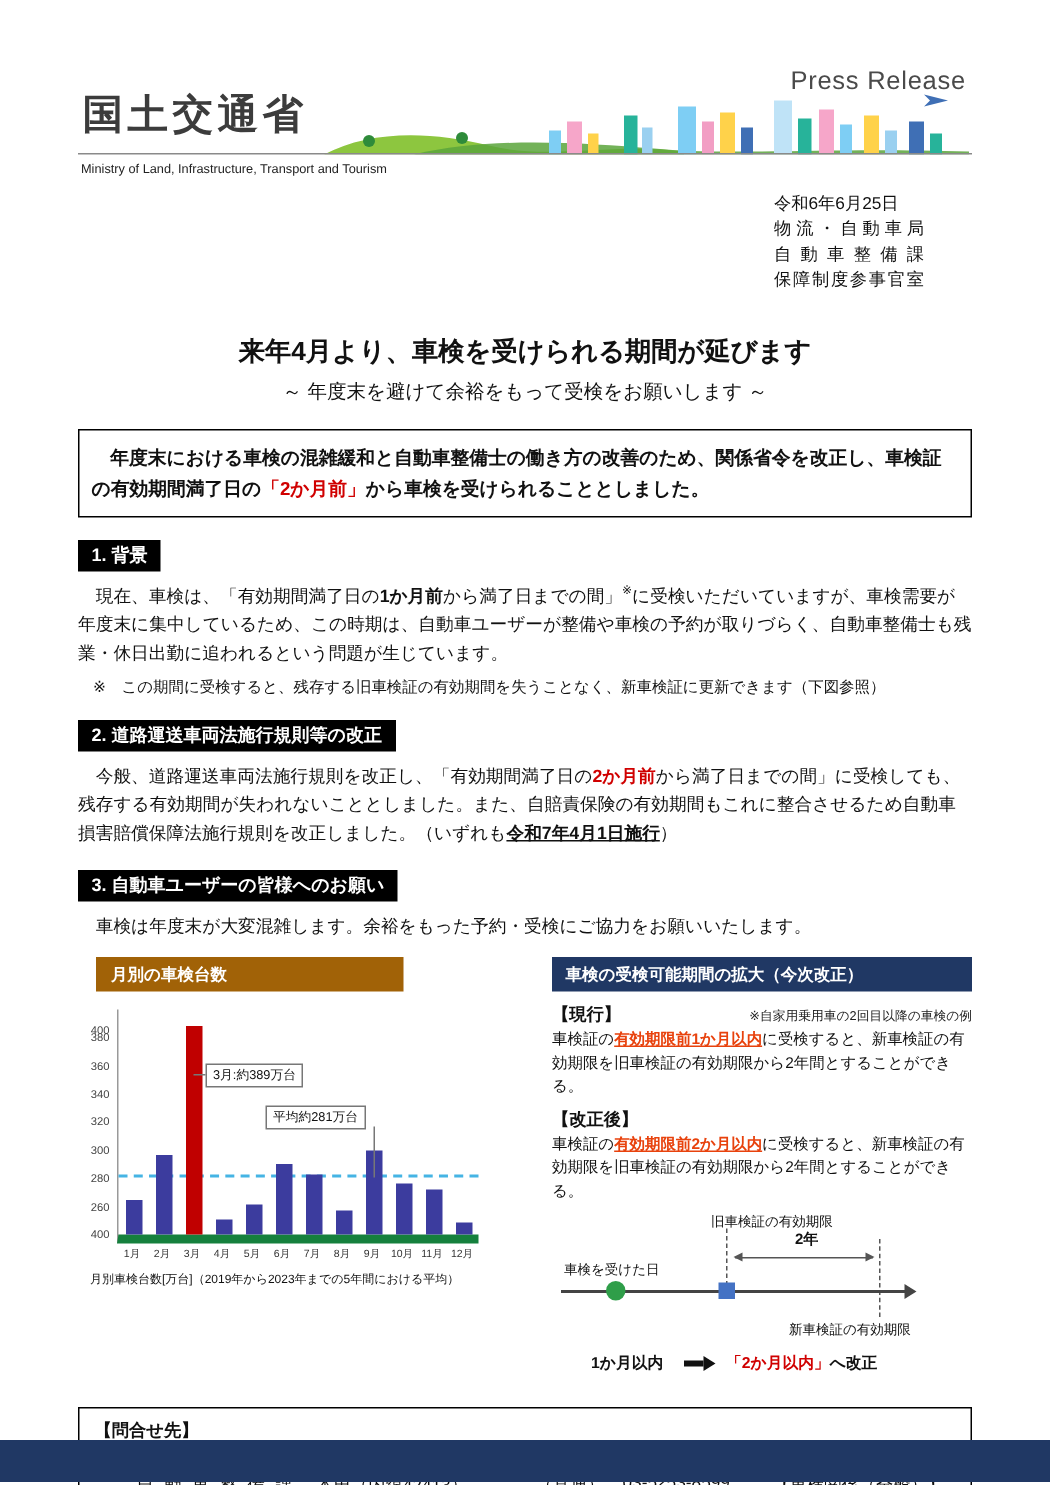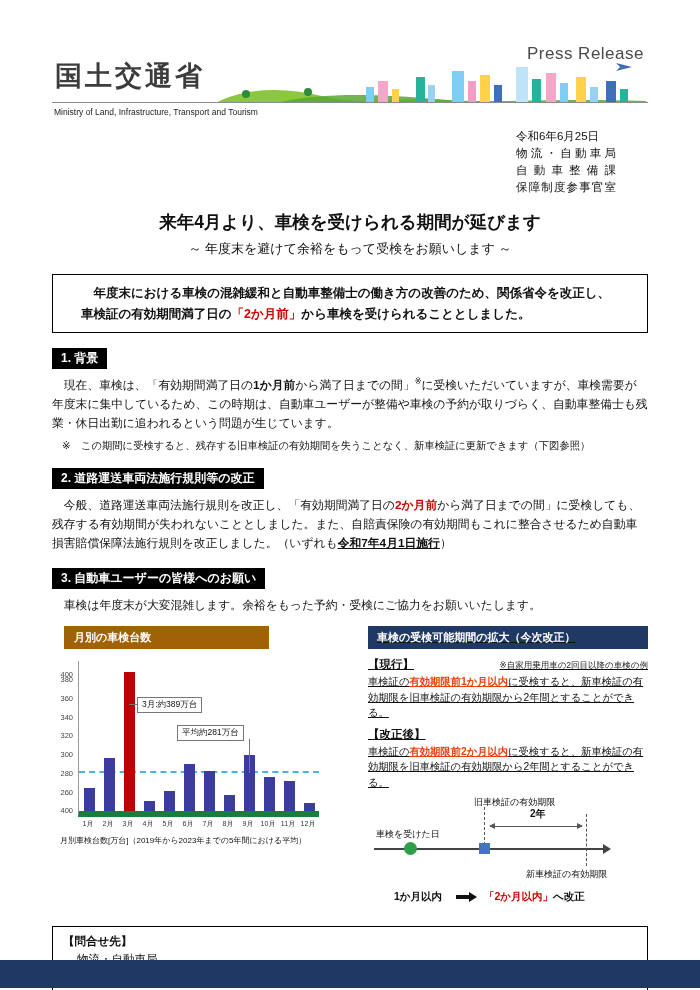--- a/index.html
+++ b/index.html
@@ -13,38 +13,38 @@
   .skyline { position:absolute; right:54px; top:57px; }
   .rule { position:absolute; top:102px; left:52px; right:52px; border-top:1.5px solid #8a8a8a; }
   .ministry-en { position:absolute; top:107px; left:54px; font-size:8.5px; color:#222; }
 
   .content { padding:0 52px; }
 
   
   .meta { margin-left:auto; width:132px; font-size:11.5px; line-height:17px; margin-top:6px; }
   .meta .jst { width:100px; text-align:justify; text-align-last:justify; }
 
-  .doc-title { text-align:center; font-size:17.5px; font-weight:bold; margin:14px 0 6px; }
+  .doc-title { text-align:center; font-size:17.5px; font-weight:bold; margin:26px 0 6px; }
   .subtitle { text-align:center; font-size:13px; margin:0 0 16px; }
 
-  .summary-box { border:1.5px solid #000; padding:8px 28px; font-size:12.5px; font-weight:bold; line-height:1.65; }
+  .summary-box { border:1.5px solid #000; padding:8px 8px; font-size:12.5px; font-weight:bold; line-height:1.65; }
   .red { color:#d00000; }
 
   .sec-heading { display:inline-block; background:#000; color:#fff; font-weight:bold; font-size:12px;
                  padding:2px 9px; margin:15px 0 7px; }
   .para { font-size:11.8px; line-height:1.6; margin:0; }
   .note { font-size:10.3px; margin:6px 0 0 10px; }
   .bold { font-weight:bold; }
   .bold-underline { font-weight:bold; text-decoration:underline; }
   .sup { font-size:8px; vertical-align:super; }
 
   
   .figures { display:flex; gap:16px; margin-top:12px; }
   .fig-left { width:300px; }
-  .fig-right { width:280px;text-decoration:underline; }
+  .fig-right { width:280px; }
 
   .chart-titlebar { background:#a16207; color:#fff; font-size:11px; font-weight:bold; padding:4px 10px;
                     width:205px; margin-left:12px; box-sizing:border-box; }
   .chart-wrap { display:flex; margin-top:12px; }
   .chart-ylabels { position:relative; width:26px; height:150px; font-size:7.5px; color:#444; }
   .ytick { position:absolute; right:5px; }
   .chart-plot { position:relative; width:240px; height:150px; border-left:1px solid #999; border-bottom:6px solid #15803d; }
   .bar { position:absolute; bottom:0; width:11px; }
   .avg-line { position:absolute; left:0; right:0; }
   .anno { position:absolute; background:#fff; border:1px solid #777; font-size:8.5px; padding:1px 4px;

